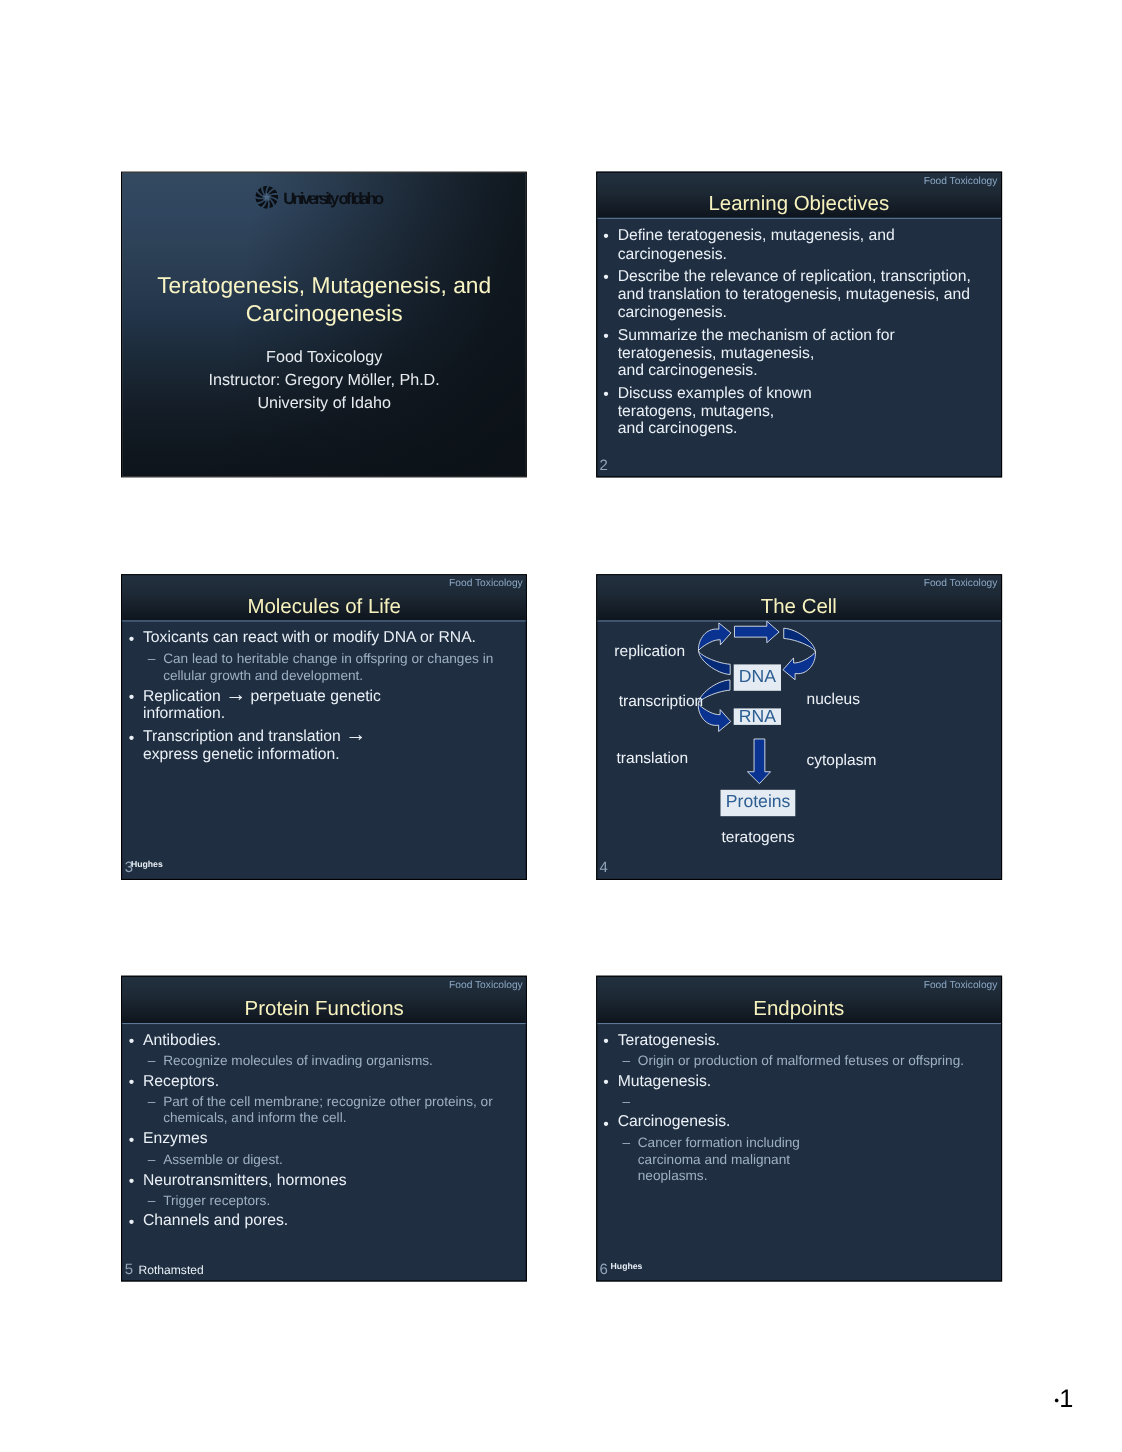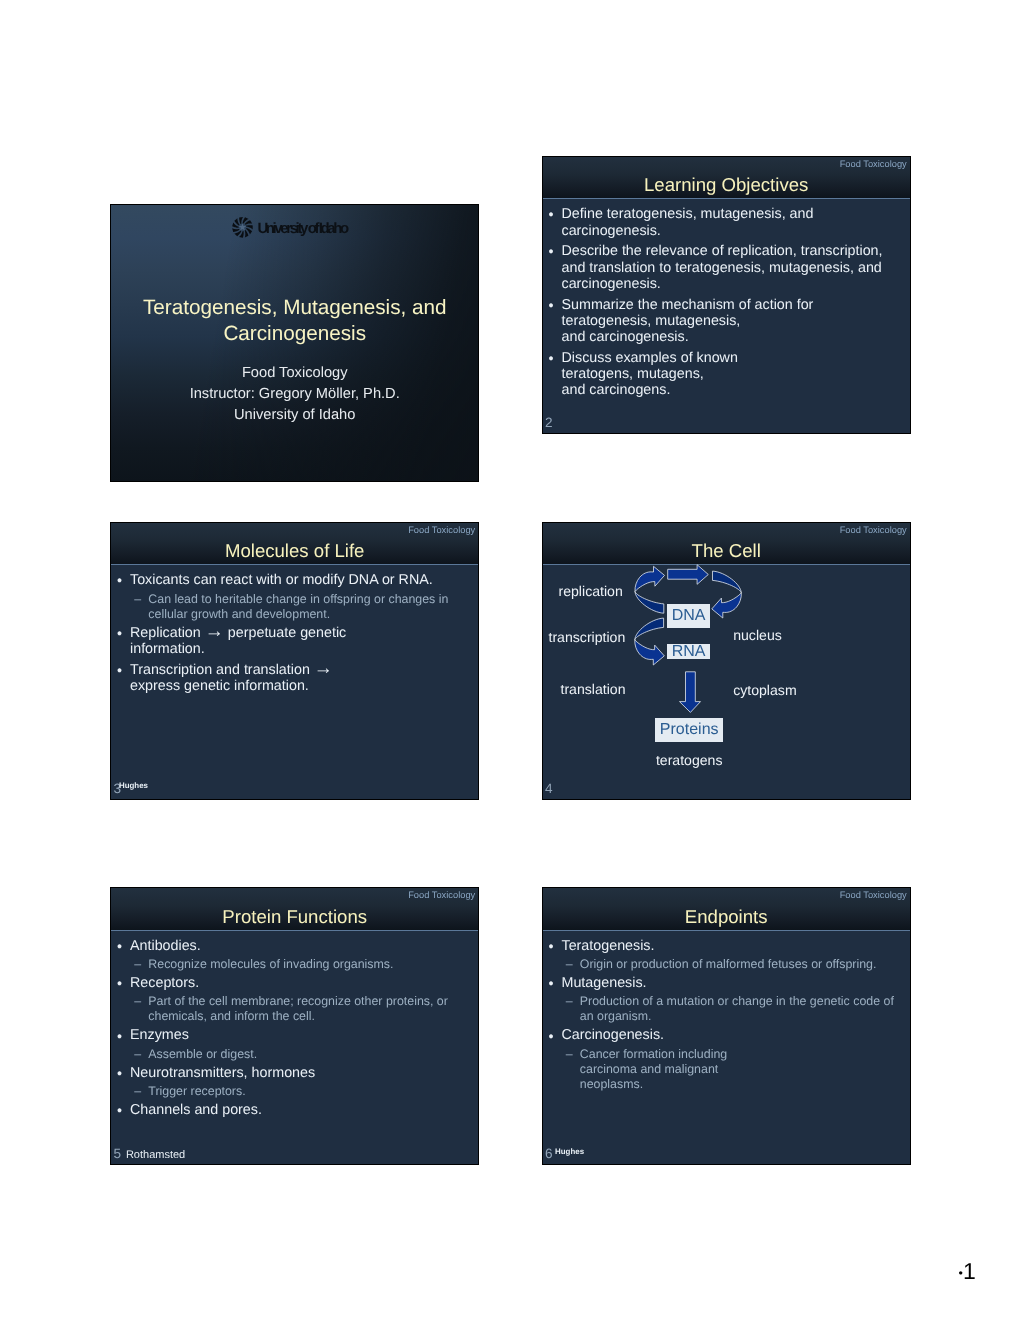--- a/index.html
+++ b/index.html
@@ -6,21 +6,21 @@
   body{width:1020px;height:1320px;position:relative;overflow:hidden;
        font-family:"Liberation Sans",sans-serif;-webkit-font-smoothing:antialiased;text-rendering:geometricPrecision;}
   .page{position:absolute;inset:0;background:#fff;}
   .slide{position:absolute;width:369.4px;height:278.4px;border:1.6px solid #000;
          box-sizing:border-box;overflow:hidden;}
   .col1{left:110px;} .col2{left:541.5px;}
   .row1{top:155.5px;} .row2{top:521.5px;} .row3{top:887px;}
   
   .titleslide{background:
       linear-gradient(100deg, rgba(12,18,24,0) 0%, rgba(12,18,24,0) 30%, rgba(12,18,24,0.30) 50%, rgba(12,18,24,0.62) 68%, rgba(12,18,24,0.88) 86%, rgba(12,18,24,0.96) 100%),
-      linear-gradient(to bottom, #33495f 0%, #304660 12%, #2d4157 24%, #283b50 36%, #223449 48%, #1b2937 62%, #151e29 76%, #101820 88%, #0d141b 100%); margin-top: 48px;}
+      linear-gradient(to bottom, #33495f 0%, #304660 12%, #2d4157 24%, #283b50 36%, #223449 48%, #1b2937 62%, #151e29 76%, #101820 88%, #0d141b 100%);}
   
   .cs{background:#1f2e41;}
   .cs .hdr{position:absolute;left:0;right:0;top:0;height:41.9px;
       background:linear-gradient(to bottom,#22303f 0%,#1d2935 42%,#141c26 78%,#0d141c 100%);
       border-bottom:1.4px solid #5b7899;}
   .cs .foodtox{position:absolute;right:3.2px;top:3.3px;font-size:9.3px;line-height:9.3px;
       color:#8ba7c4;}
   .cs .ttl{position:absolute;left:0;right:0;top:19.9px;text-align:center;
       font-size:18.6px;line-height:18.6px;color:#f7f2bd;}
   .cs .body{position:absolute;left:0;right:0;top:49.8px;bottom:0;}
@@ -61,21 +61,21 @@
   .b.l1 + .b.l2{margin-top:3.0px;}
 
   
   .cellwrap{position:absolute;left:0;top:41.0px;right:0;bottom:0;}
   .cellinner{position:absolute;left:0;top:0;right:0;bottom:0;}
   .cellsvg{position:absolute;left:0;top:0;width:369px;height:237px;overflow:visible;}
   .astroke{stroke:#e3e8ee;stroke-width:0.8;stroke-linejoin:miter;}
   .af1{fill:#0a3391;} .af2{fill:#052b78;}
   .dlab{position:absolute;color:#edf2f7;font-size:14.1px;line-height:14.1px;white-space:nowrap;}
   .dlab-rep{left:16.0px;top:20.3px;}
-  .dlab-tsc{left:6px;top:66.0px;}
+  .dlab-tsc{left:20px;top:66.0px;}
   .dlab-tsl{left:18.0px;top:118.6px;}
   .dlab-nuc{left:190.7px;top:64.4px;}
   .dlab-rib{left:190.7px;top:119.3px;}
   .dlab-cyt{left:113.4px;top:189.7px;}
   .dbox{position:absolute;background:#e4ebf2;color:#2b5d92;font-size:16.0px;line-height:16.0px;
         display:flex;align-items:center;justify-content:center;}
   .dbox-dna{left:124.6px;top:40.4px;width:42.9px;height:24.0px;}
   .dbox-rna{left:124.6px;top:80.7px;width:42.9px;height:15px;}
   .dbox-pro{left:112.5px;top:154.9px;width:68.4px;height:23.4px;}
 </style>
@@ -316,24 +316,20 @@
             </span>
           </div>
           <div class="b l1">
             <span class="mk">•</span>
             <span class="tx">
               <span class="ln">Mutagenesis.</span>
             </span>
           </div>
           <div class="b l2">
             <span class="mk">–</span>
-            <span class="tx">
-              <span class="ln">Production of a mutation or change in the genetic code of</span>
-              <span class="ln">an organism.</span>
-            </span>
           </div>
           <div class="b l1">
             <span class="mk">•</span>
             <span class="tx">
               <span class="ln">Carcinogenesis.</span>
             </span>
           </div>
           <div class="b l2">
             <span class="mk">–</span>
             <span class="tx">

